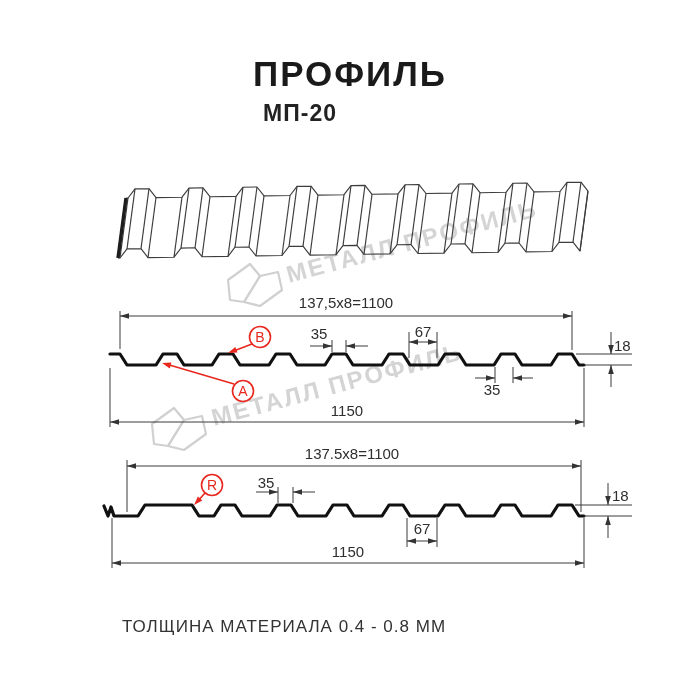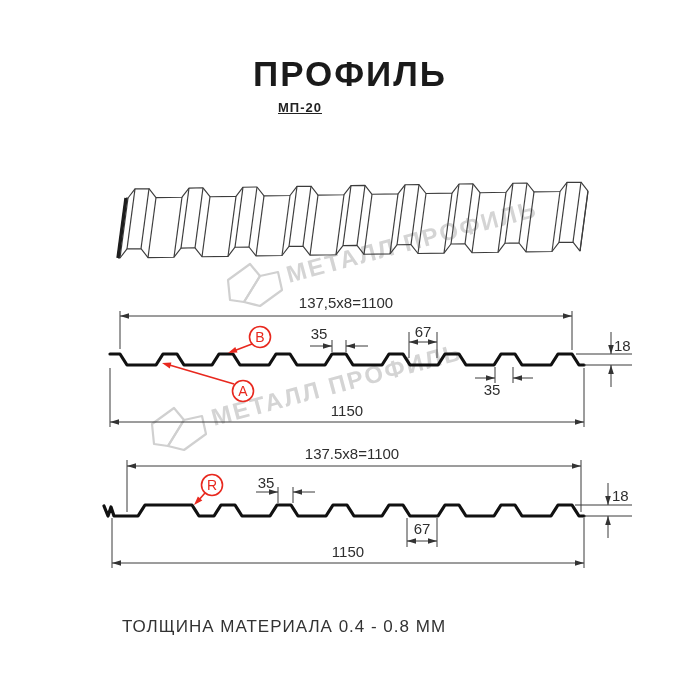--- a/index.html
+++ b/index.html
@@ -1,21 +1,21 @@
 <!DOCTYPE html>
 <html><head>
 <meta charset="utf-8">
 <style>
   html,body{margin:0;padding:0;background:#fff;}
   .page{position:relative;width:700px;height:700px;background:#ffffff;overflow:hidden;
         font-family:"Liberation Sans",sans-serif;}
   .title{position:absolute;top:54px;left:0;width:700px;text-align:center;
          font-size:35px;font-weight:bold;letter-spacing:2px;color:#1a1a1a;}
   .subtitle{position:absolute;top:100px;left:0;width:600px;text-align:center;
-         font-size:13px;font-weight:bold;letter-spacing:1px;color:#222;text-decoration:underline;}
+         font-size:23px;font-weight:bold;letter-spacing:1px;color:#222;}
   .footer{position:absolute;top:617px;left:0;width:568px;text-align:center;
          font-size:17px;letter-spacing:1px;color:#333;}
   svg{position:absolute;top:0;left:0;}
   .dim{stroke:#3a3a3a;stroke-width:1;fill:none;}
   .profile{stroke:#111;stroke-width:3.2;fill:none;stroke-linejoin:round;stroke-linecap:round;}
   .ah{fill:#333;stroke:none;}
   .dimtxt{fill:#2e2e2e;font-size:15px;font-family:"Liberation Sans",sans-serif;}
   .red{stroke:#e8281e;fill:none;stroke-width:1.6;}
   .redtxt{fill:#e8281e;font-size:14px;font-family:"Liberation Sans",sans-serif;}
   .redfill{fill:#e8281e;stroke:none;}

